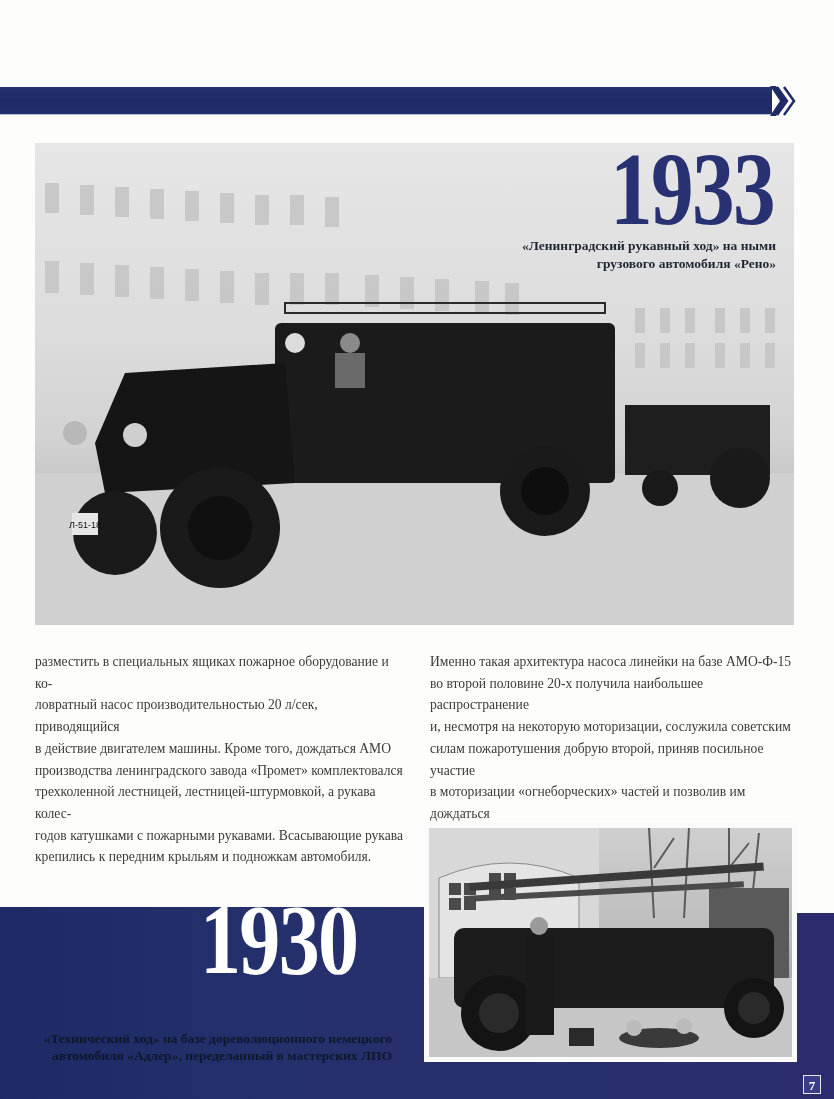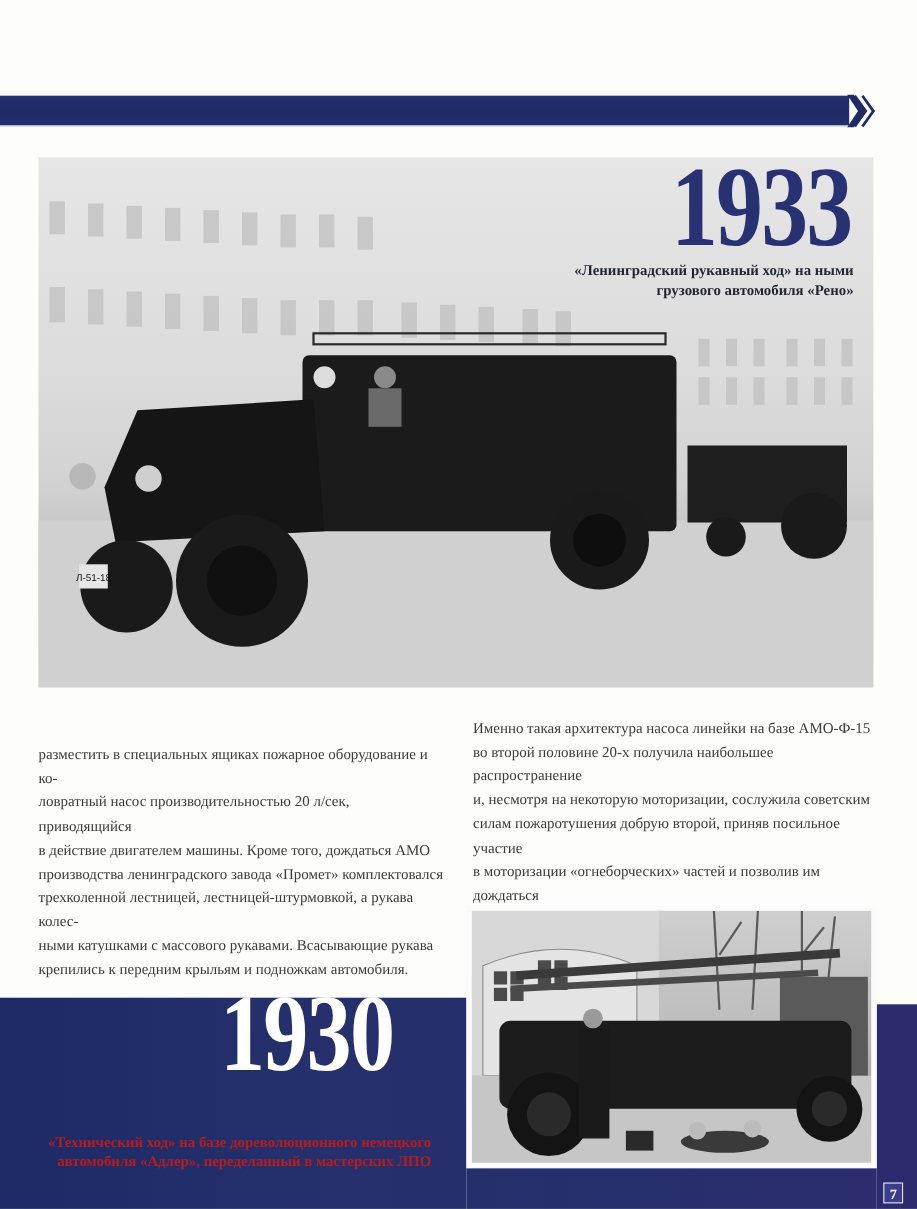--- a/index.html
+++ b/index.html
@@ -30,21 +30,21 @@
   .caption-top {
     position:absolute; right:18px; top:94px; width:300px; text-align:right;
     font-family:"Liberation Serif", serif; font-weight:bold;
     font-size:13.5px; line-height:18px; color:#1f2533;
   }
   .body-col {
     position:absolute; top:651px;
     font-family:"Liberation Serif", serif;
     font-size:13.6px; line-height:21.7px; color:#3a3a3a;
   }
-  .col-left { left:35px; width:370px;margin-top:24px; }
+  .col-left { left:35px; width:370px; }
   .col-right { left:430px; width:375px; }
   .body-col p { margin:0; }
   .blue-band-left {
     position:absolute; left:0; top:907px; width:424px; height:192px;
     background:linear-gradient(90deg,#1d2a66 0%,#24306c 60%,#262f6c 100%);
   }
   .blue-band-right {
     position:absolute; left:797px; top:913px; width:37px; height:186px;
     background:#2b2b6e;
   }
@@ -54,21 +54,21 @@
   }
   .year-bottom {
     position:absolute; left:200px; top:890px;
     font-family:"Liberation Serif", serif; font-weight:bold;
     font-size:100px; color:#ffffff; line-height:1; letter-spacing:-2px;
     transform:scaleX(0.82); transform-origin:left top;
   }
   .caption-bottom {
     position:absolute; left:40px; top:1030px; width:352px; text-align:right;
     font-family:"Liberation Serif", serif; font-weight:bold;
-    font-size:13.5px; line-height:17px; color:#b91c1c;
+    font-size:13.5px; line-height:17px; color:#0f172a;
   }
   .photo-bottom-frame {
     position:absolute; left:424px; top:823px; width:373px; height:239px;
     background:#fbfbfb;
   }
   .photo-bottom {
     position:absolute; left:5px; top:5px; width:363px; height:229px; overflow:hidden;
     background:linear-gradient(180deg,#cfcfcf 0%,#bdbdbd 45%,#a5a5a5 75%,#c9c9c9 100%);
   }
   .page-number {
@@ -164,21 +164,21 @@
     <div>грузового автомобиля «Рено»</div>
   </div>
 </div>
 
 <div class="body-col col-left">
   <p>разместить в специальных ящиках пожарное оборудование и ко-</p>
   <p>ловратный насос производительностью 20 л/сек, приводящийся</p>
   <p>в действие двигателем машины. Кроме того, дождаться АМО</p>
   <p>производства ленинградского завода «Промет» комплектовался</p>
   <p>трехколенной лестницей, лестницей-штурмовкой, а рукава колес-</p>
-  <p>ными катушками с массового рукавами. Всасывающие рукава</p>
+  <p>годов катушками с пожарными рукавами. Всасывающие рукава</p>
   <p>крепились к передним крыльям и подножкам автомобиля.</p>
 </div>
 
 <div class="body-col col-right">
   <p>Именно такая архитектура насоса линейки на базе АМО-Ф-15</p>
   <p>во второй половине 20-х получила наибольшее распространение</p>
   <p>и, несмотря на некоторую моторизации, сослужила советским</p>
   <p>силам пожаротушения добрую второй, приняв посильное участие</p>
   <p>в моторизации «огнеборческих» частей и позволив им дождаться</p>
   <p>по-настоящему массового производства грузовых шасси на ЗиСе</p>

